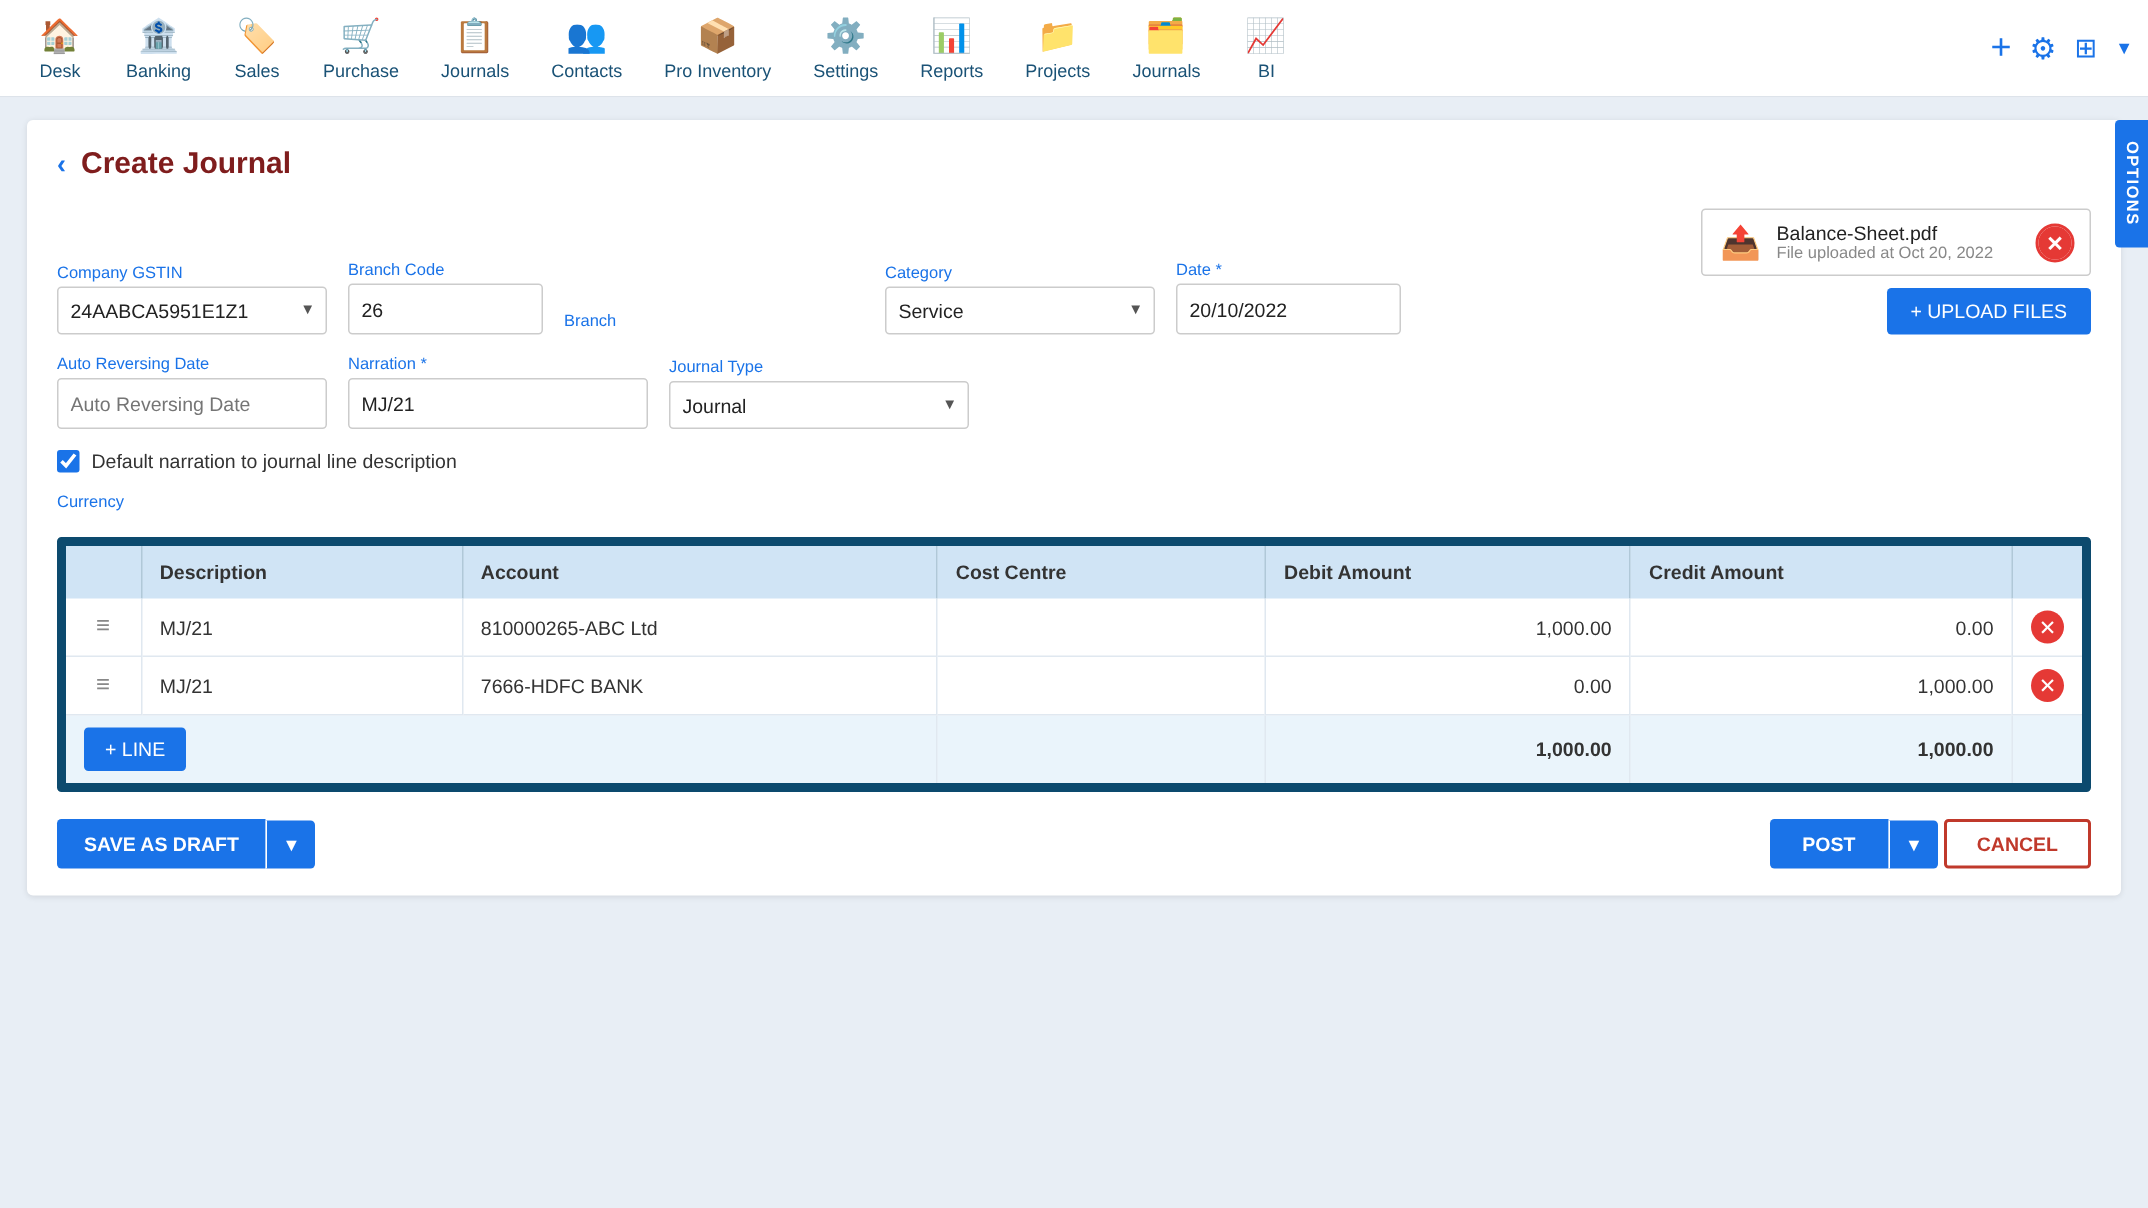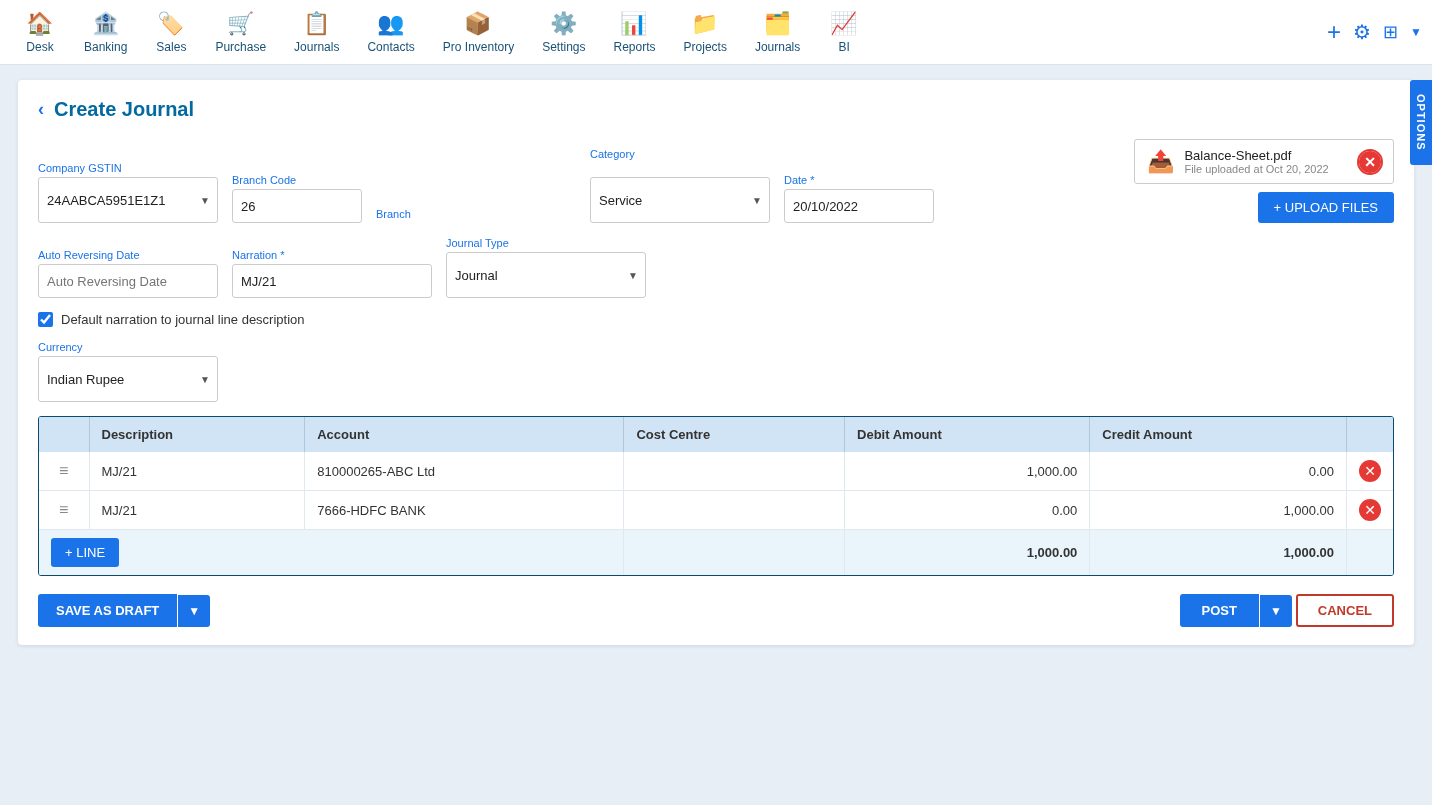--- a/index.html
+++ b/index.html
@@ -32,21 +32,21 @@
 
     
     .page-header {
       display: flex; align-items: center; gap: 10px;
       margin-bottom: 18px;
     }
     .back-btn {
       color: #1a73e8; cursor: pointer; font-size: 18px; border: none;
       background: none; font-weight: bold;
     }
-    .page-title { font-size: 20px; font-weight: 600; color: #0369a1; }
+    .page-title { font-size: 20px; font-weight: 600; color: #7f1d1d; }
 
     
     .options-sidebar {
       position: fixed; right: 0; top: 80px;
       background: #1a73e8; color: #fff;
       writing-mode: vertical-rl; text-orientation: mixed;
       padding: 14px 5px; font-size: 11px; font-weight: bold;
       letter-spacing: 1px; cursor: pointer; border-radius: 3px 0 0 3px;
       z-index: 100;
     }
@@ -58,21 +58,21 @@
       font-size: 11px; color: #1a73e8; margin-bottom: 3px;
     }
     .form-control {
       border: 1px solid #ccc; border-radius: 3px; padding: 6px 8px;
       font-size: 13px; color: #222; background: #fff; height: 34px;
     }
     .form-select-wrapper { position: relative; }
     .form-select-wrapper select {
       appearance: none; width: 100%; border: 1px solid #ccc;
       border-radius: 3px; padding: 6px 28px 6px 8px; font-size: 13px;
-      color: #222; background: #fff; height: 46px; cursor: pointer;
+      color: #222; background: #fff; height: 32px; cursor: pointer;
     }
     .form-select-wrapper::after {
       content: '▼'; position: absolute; right: 8px; top: 50%;
       transform: translateY(-50%); font-size: 10px; color: #555; pointer-events: none;
     }
 
     
     .file-upload-area {
       border: 1px solid #ccc; border-radius: 3px;
       padding: 8px 12px; display: flex; align-items: center;
@@ -96,21 +96,21 @@
       padding: 8px 16px; border-radius: 3px; cursor: pointer;
       font-size: 13px; font-weight: 500; margin-top: 8px;
     }
 
     
     .checkbox-row { display: flex; align-items: center; gap: 8px; margin-bottom: 14px; }
     .checkbox-row input[type=checkbox] { accent-color: #1a73e8; width: 15px; height: 15px; }
     .checkbox-row label { font-size: 13px; color: #333; }
 
     
-    .table-container { border: 1px solid #0c4a6e; border-radius: 3px; overflow: hidden; margin-bottom: 14px; }
+    .table-container { border: 6px solid #0c4a6e; border-radius: 3px; overflow: hidden; margin-bottom: 14px; }
     .data-table { width: 100%; border-collapse: collapse; }
     .data-table thead tr { background: #d0e4f5; }
     .data-table thead th {
       padding: 10px 12px; text-align: left; font-size: 13px;
       font-weight: 600; color: #333; border-right: 1px solid #b0c8d8;
     }
     .data-table thead th:last-child { border-right: none; }
     .data-table tbody tr { border-bottom: 1px solid #e0e8f0; }
     .data-table tbody tr:last-child { border-bottom: none; }
     .data-table tbody td {
@@ -251,21 +251,21 @@
           </select>
         </div>
       </div>
       <div class="form-group" style="max-width:130px;">
         <label>Branch Code</label>
         <input type="text" class="form-control" value="26" style="">
       </div>
       <div class="form-group" style="max-width:200px;">
         <label>Branch</label>
       </div>
-      <div class="form-group" style="max-width:180px;gap:14px;">
+      <div class="form-group" style="max-width:180px;">
         <label>Category</label>
         <div class="form-select-wrapper">
           <select>
             <option>Service</option>
             <option>Goods</option>
           </select>
         </div>
       </div>
       <div class="form-group" style="max-width:150px;">
         <label>Date *</label>
@@ -309,27 +309,20 @@
     </div>
 
     <div class="checkbox-row">
       <input type="checkbox" id="default-narration" checked="" style="">
       <label for="default-narration">Default narration to journal line description</label>
     </div>
 
     <div class="form-row">
       <div class="form-group" style="max-width:180px;">
         <label>Currency</label>
-        <div class="form-select-wrapper">
-          <select>
-            <option>Indian Rupee</option>
-            <option>USD</option>
-            <option>EUR</option>
-          </select>
-        </div>
       </div>
     </div>
 
     <div class="table-container">
       <table class="data-table">
         <thead>
           <tr>
             <th style="width:50px;"></th>
             <th>Description</th>
             <th>Account</th>

